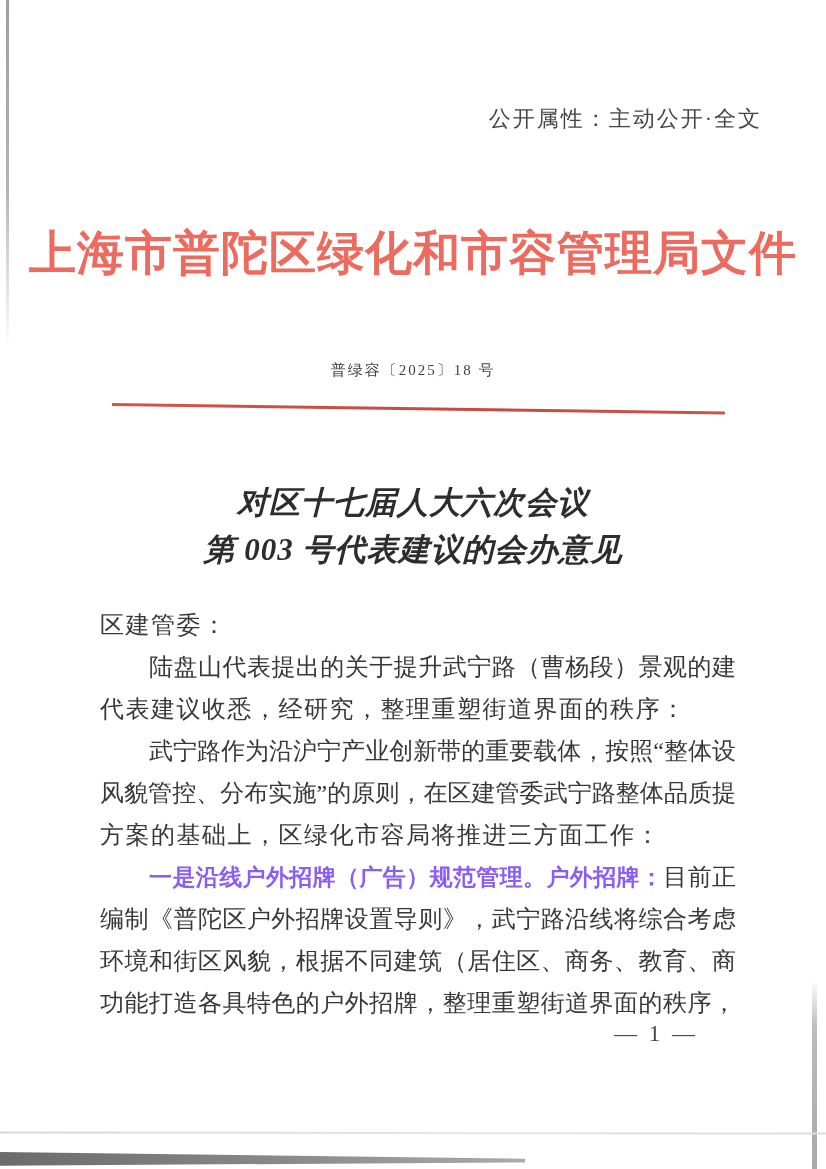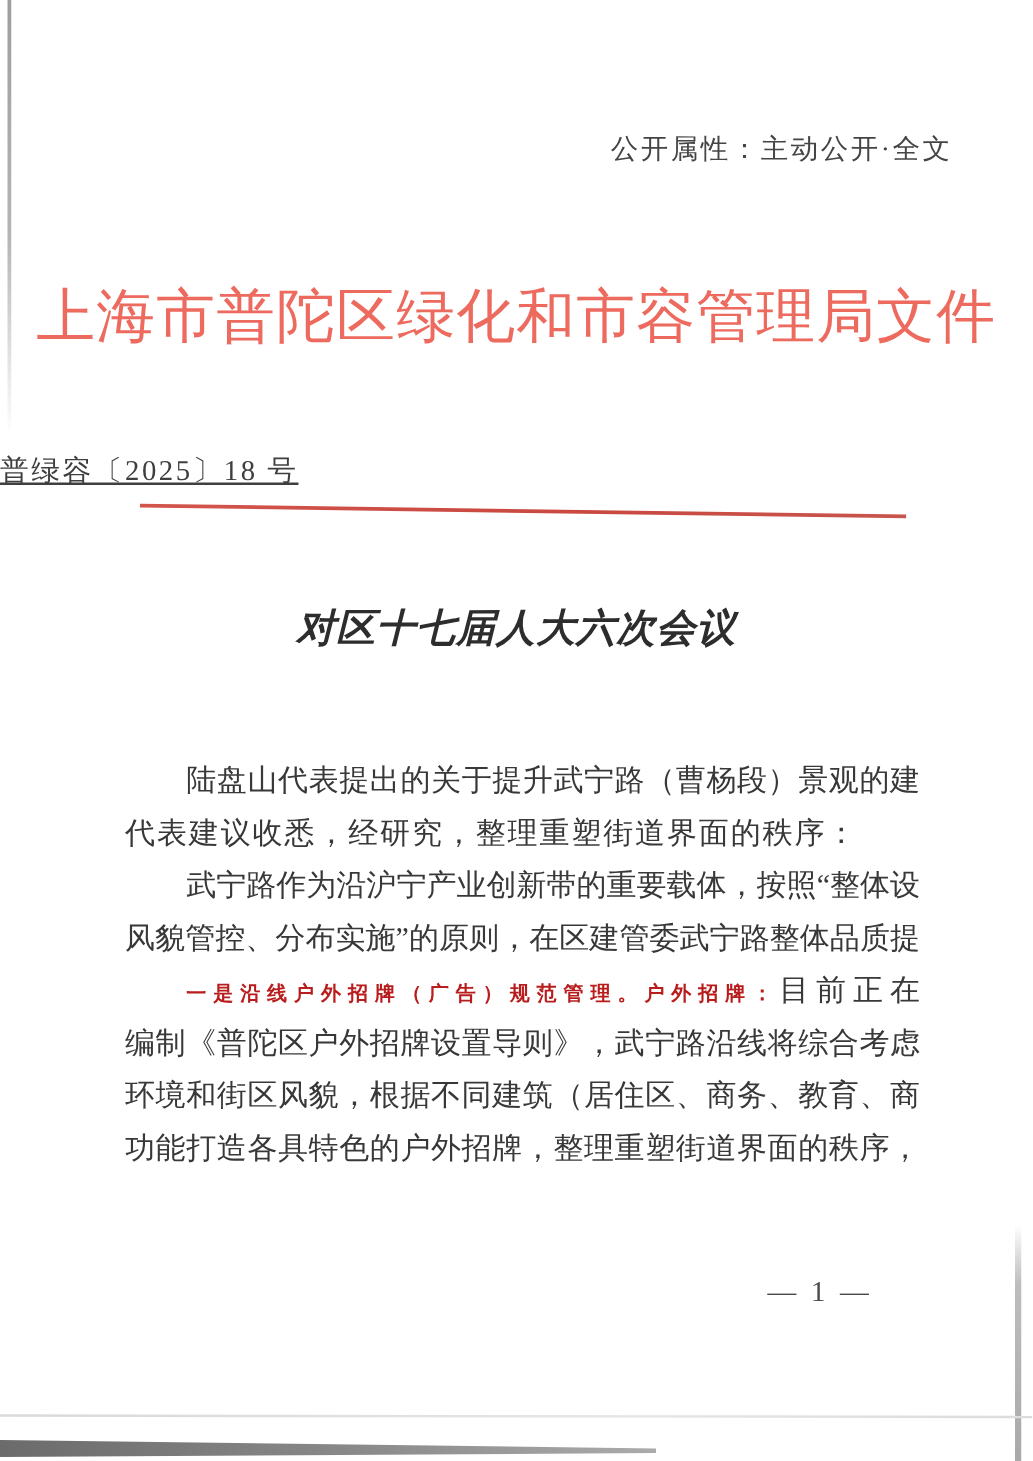--- a/index.html
+++ b/index.html
@@ -52,34 +52,33 @@
     font-size: 22px;
     letter-spacing: 2px;
     color: #454545;
   }
   .agency-header {
     position: absolute;
     top: 222px; left: 0;
     width: 100%;
     text-align: center;
     font-size: 47px;
-    font-weight: normal;
+    font-weight: bold;
     letter-spacing: 1px;
     color: #ed6a5f;
     white-space: nowrap;
   }
   .doc-number {
     position: absolute;
     top: 361px; left: 0;
     width: 100%;
-    text-align: left;
-    font-size: 23px;
+    text-align: center;
+    font-size: 15px;
     letter-spacing: 2px;
     color: #3f3f3f;
-    text-decoration: underline;
   }
   .red-rule {
     position: absolute;
     left: 112px; top: 403px;
     width: 613px; height: 3px;
     background: linear-gradient(to right, #d3554c, #c94840 55%, #c8554d);
     transform: rotate(0.8deg);
     transform-origin: 0 0;
   }
   .doc-title {
@@ -111,22 +110,22 @@
     text-align: justify;
     text-align-last: justify;
     letter-spacing: 0;
     white-space: normal;
     overflow: hidden;
   }
   .line.indent { text-indent: 49px; }
   .hei {
     font-family: Liberation Serif, serif;
     font-weight: bold;
-    font-size: 16px;
-    color: #b91c1c;
+    font-size: 23px;
+    color: #8b5cf6;
   }
   .page-number {
     position: absolute;
     top: 1021px; right: 128px;
     font-size: 23px;
     letter-spacing: 3px;
     color: #4a4a4a;
   }
 </style>
 </head>
@@ -142,27 +141,30 @@
   <div class="classification">公开属性：主动公开·全文</div>
 
   <div class="agency-header">上海市普陀区绿化和市容管理局文件</div>
 
   <div class="doc-number">普绿容〔2025〕18 号</div>
 
   <div class="red-rule"></div>
 
   <div class="doc-title">
     <div>对区十七届人大六次会议</div>
+    <div>第 003 号代表建议的会办意见</div>
   </div>
 
   <div class="doc-body">
+    <div class="line">区建管委：</div>
     <div class="line jf indent">陆盘山代表提出的关于提升武宁路（曹杨段）景观的建议的</div>
     <div class="line">代表建议收悉，经研究，整理重塑街道界面的秩序：</div>
     <div class="line jf indent">武宁路作为沿沪宁产业创新带的重要载体，按照“整体设计、</div>
     <div class="line jf">风貌管控、分布实施”的原则，在区建管委武宁路整体品质提升</div>
+    <div class="line">方案的基础上，区绿化市容局将推进三方面工作：</div>
     <div class="line jf indent"><span class="hei">一是沿线户外招牌（广告）规范管理。户外招牌：</span><span>目前正在</span></div>
     <div class="line jf">编制《普陀区户外招牌设置导则》，武宁路沿线将综合考虑营商</div>
     <div class="line jf">环境和街区风貌，根据不同建筑（居住区、商务、教育、商业区）</div>
     <div class="line jf">功能打造各具特色的户外招牌，整理重塑街道界面的秩序，重点</div>
   </div>
 
   <div class="page-number">— 1 —</div>
 
 </div>
 

